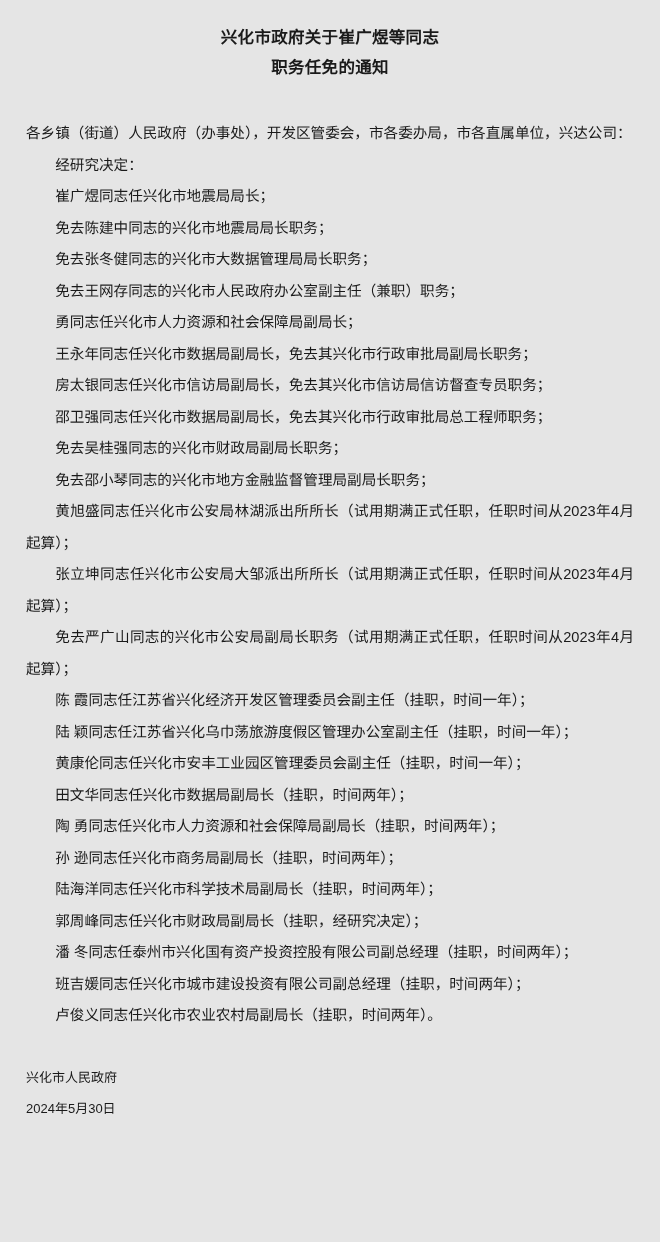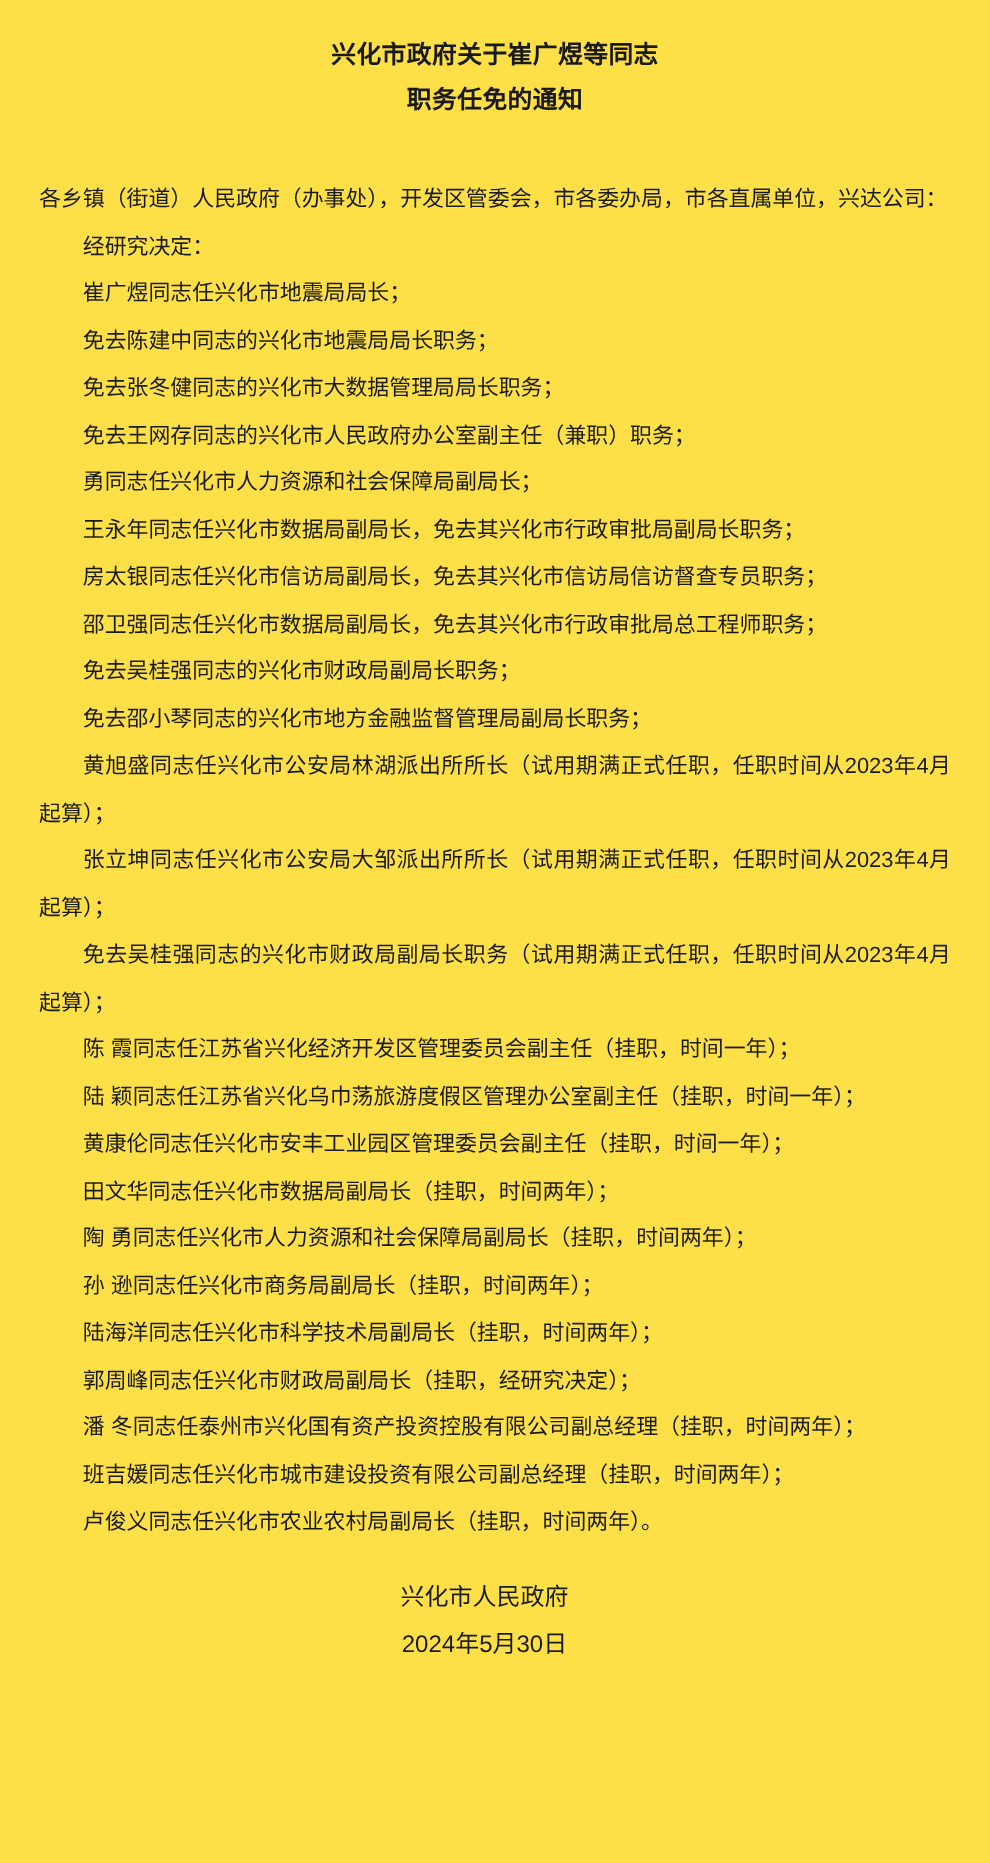--- a/index.html
+++ b/index.html
@@ -9,21 +9,21 @@
   }
   body {
     width: 660px;
     height: 1242px;
     font-family: "Liberation Sans", "DejaVu Sans", sans-serif;
   }
   .page {
     box-sizing: border-box;
     width: 660px;
     height: 1242px;
-    background: #fde047;
+    background: #e5e5e5;
     padding: 22px 26px 18px 26px;
     position: relative;
     overflow: hidden;
   }
   .doc-title {
     text-align: center;
     font-weight: bold;
     font-size: 16.5px;
     line-height: 30px;
     color: #1a1a1a;
@@ -43,23 +43,23 @@
     text-align: justify;
     text-justify: inter-ideograph;
   }
   p.indent {
     text-indent: 2em;
   }
   p.hang {
     text-indent: 2em;
   }
   .sign {
-    margin-top: 18px;
-    text-align: center;
-    font-size: 16px;
+    margin-top: 30px;
+    text-align: left;
+    font-size: 13px;
     line-height: 31px;
     color: #1a1a1a;
     padding-right: 14px;
   }
   .sign div {
     display: block;
   }
 </style>
 </head>
 <body>
@@ -81,21 +81,21 @@
     <p class="para indent">免去张冬健同志的兴化市大数据管理局局长职务；</p>
     <p class="para indent">免去王网存同志的兴化市人民政府办公室副主任（兼职）职务；</p>
     <p class="para indent">勇同志任兴化市人力资源和社会保障局副局长；</p>
     <p class="para indent">王永年同志任兴化市数据局副局长，免去其兴化市行政审批局副局长职务；</p>
     <p class="para indent">房太银同志任兴化市信访局副局长，免去其兴化市信访局信访督查专员职务；</p>
     <p class="para indent">邵卫强同志任兴化市数据局副局长，免去其兴化市行政审批局总工程师职务；</p>
     <p class="para indent">免去吴桂强同志的兴化市财政局副局长职务；</p>
     <p class="para indent">免去邵小琴同志的兴化市地方金融监督管理局副局长职务；</p>
     <p class="para hang">黄旭盛同志任兴化市公安局林湖派出所所长（试用期满正式任职，任职时间从2023年4月起算）；</p>
     <p class="para hang">张立坤同志任兴化市公安局大邹派出所所长（试用期满正式任职，任职时间从2023年4月起算）；</p>
-    <p class="para hang">免去吴桂强同志的兴化市财政局副局长职务（试用期满正式任职，任职时间从2023年4月起算）；</p>
+    <p class="para hang">免去严广山同志的兴化市公安局副局长职务（试用期满正式任职，任职时间从2023年4月起算）；</p>
     <p class="para indent">陈 霞同志任江苏省兴化经济开发区管理委员会副主任（挂职，时间一年）；</p>
     <p class="para indent">陆 颖同志任江苏省兴化乌巾荡旅游度假区管理办公室副主任（挂职，时间一年）；</p>
     <p class="para indent">黄康伦同志任兴化市安丰工业园区管理委员会副主任（挂职，时间一年）；</p>
     <p class="para indent">田文华同志任兴化市数据局副局长（挂职，时间两年）；</p>
     <p class="para indent">陶 勇同志任兴化市人力资源和社会保障局副局长（挂职，时间两年）；</p>
     <p class="para indent">孙 逊同志任兴化市商务局副局长（挂职，时间两年）；</p>
     <p class="para indent">陆海洋同志任兴化市科学技术局副局长（挂职，时间两年）；</p>
     <p class="para indent">郭周峰同志任兴化市财政局副局长（挂职，经研究决定）；</p>
     <p class="para indent">潘 冬同志任泰州市兴化国有资产投资控股有限公司副总经理（挂职，时间两年）；</p>
     <p class="para indent">班吉媛同志任兴化市城市建设投资有限公司副总经理（挂职，时间两年）；</p>

